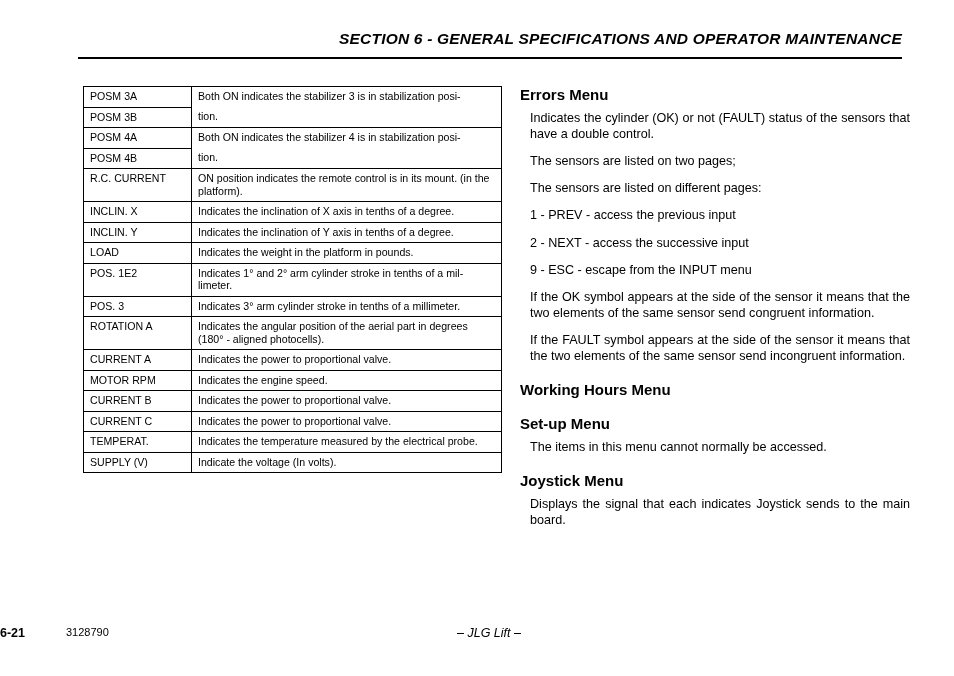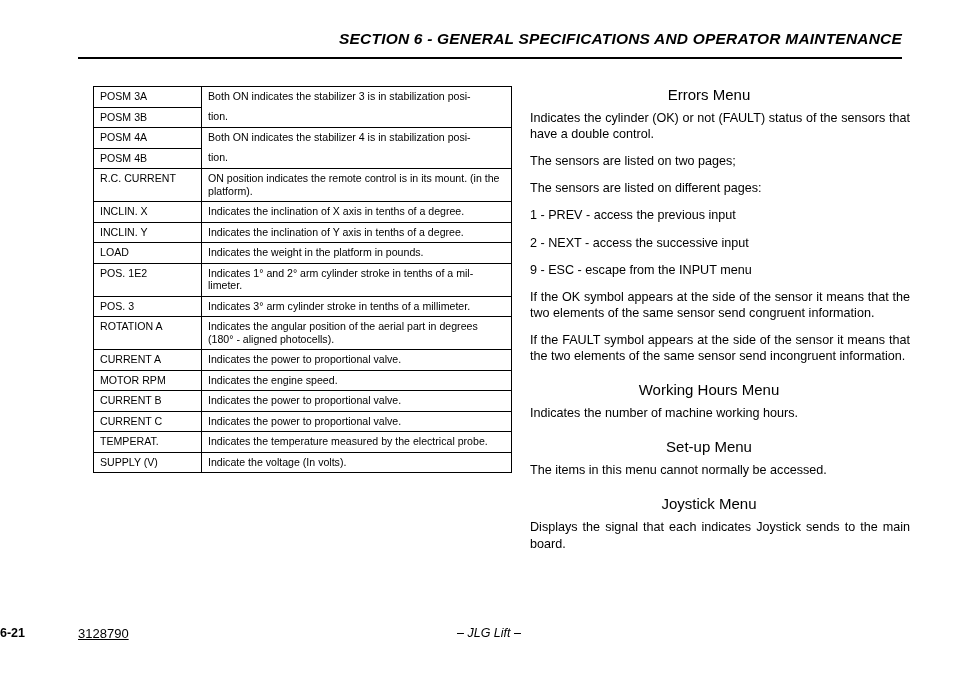--- a/index.html
+++ b/index.html
@@ -40,21 +40,21 @@
     background: #000;
   }
   .content {
     position: absolute;
     left: 78px;
     top: 86px;
     width: 830px;
   }
   .col-left {
     position: absolute;
-    left: 15px;
+    left: 5px;
     top: 0px;
     width: 402px;
   }
   .col-right {
     position: absolute;
     left: 430px;
     top: 0px;
     width: 402px;
   }
   table.spec {
@@ -73,41 +73,39 @@
     width: 96px;
     white-space: nowrap;
   }
   table.spec td.v {
     width: 298px;
   }
   table.spec td.nb-bottom { border-bottom: none; }
   table.spec td.nb-top { border-top: none; }
 
   .sec-title {
-    font-weight: normal;
+    font-weight: bold;
     font-size: 15px;
-    margin: 0 0 7px 0;
-    text-align: center;
+    margin: 0 0 7px 12px;
   }
   .sec-title.spaced { margin-top: 17px; }
   .para {
     margin: 0 0 11px 0;
     padding-left: 22px;
     font-size: 12.6px;
     line-height: 1.28;
     text-align: justify;
   }
   .para.last { margin-bottom: 0; }
 
   .footer-left {
     position: absolute;
-    left: 78px;
+    left: 66px;
     top: 626px;
-    font-size: 13px;
-    text-decoration: underline;
+    font-size: 11px;
   }
   .footer-center {
     position: absolute;
     left: 12px;
     top: 626px;
     width: 954px;
     text-align: center;
     font-size: 12.5px;
     font-style: italic;
   }
@@ -211,21 +209,20 @@
           <div class="sec-title">Errors Menu</div>
           <div class="para">Indicates the cylinder (OK) or not (FAULT) status of the sensors that have a double control.</div>
           <div class="para">The sensors are listed on two pages;</div>
           <div class="para">The sensors are listed on different pages:</div>
           <div class="para">1 - PREV - access the previous input</div>
           <div class="para">2 - NEXT - access the successive input</div>
           <div class="para">9 - ESC - escape from the INPUT menu</div>
           <div class="para">If the OK symbol appears at the side of the sensor it means that the two elements of the same sensor send congruent information.</div>
           <div class="para last">If the FAULT symbol appears at the side of the sensor it means that the two elements of the same sensor send incongruent information.</div>
           <div class="sec-title spaced">Working Hours Menu</div>
-          <div class="para last">Indicates the number of machine working hours.</div>
           <div class="sec-title spaced">Set-up Menu</div>
           <div class="para last">The items in this menu cannot normally be accessed.</div>
           <div class="sec-title spaced">Joystick Menu</div>
           <div class="para last">Displays the signal that each indicates Joystick sends to the main board.</div>
         </div>
     </div>
 
   </div>
 
   <div class="footer-left">3128790</div>

